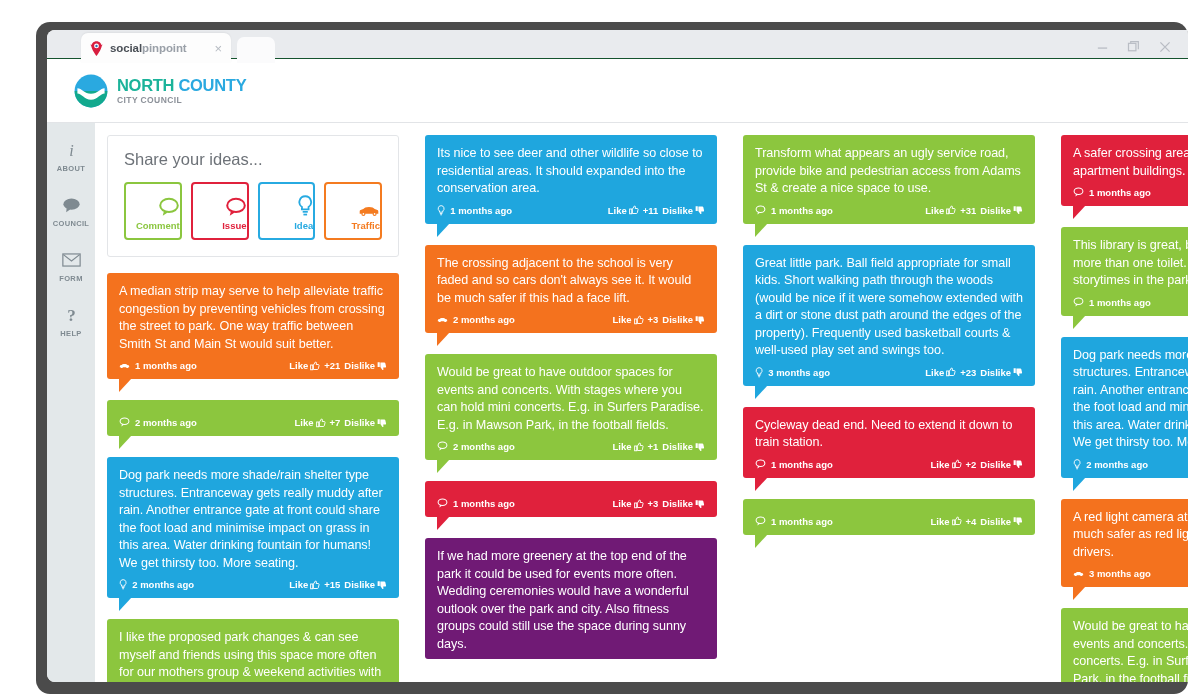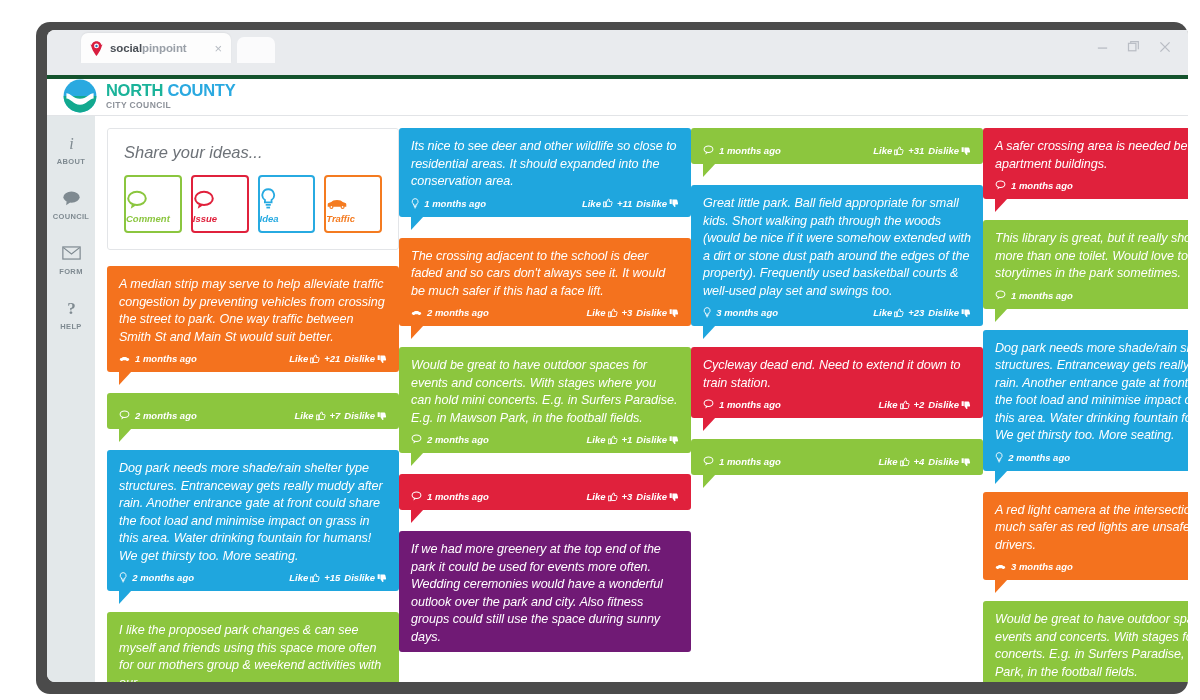--- a/index.html
+++ b/index.html
@@ -27,23 +27,23 @@
     left: 11px; top: 8px;
     width: 1141px; height: 652px;
     background: #ffffff;
     border-radius: 8px 0 0 8px;
     overflow: hidden;
   }
 
   
   .tabstrip {
     position: relative;
-    height: 49px;
+    height: 29px;
     background: #e9ebee;
-    border-bottom: 4px solid #14532d;
+    border-bottom: 1px solid #14532d;
   }
   .tab {
     position: absolute;
     left: 34px; top: 3px;
     width: 150px; height: 30px;
     background: #fdfdfd;
     border-radius: 7px 7px 0 0;
     display: flex;
     align-items: center;
     padding: 0 7px;
@@ -71,25 +71,25 @@
     position: absolute; right: 16px; top: 0; height: 33px;
     display: flex; align-items: center; gap: 18px;
   }
   .winctl span {
     color: #b9bdc4; font-size: 15px; line-height: 1;
     cursor: pointer; display: inline-flex;
   }
 
   
   .siteheader {
-    height: 37px;
+    height: 64px;
     background: #ffffff;
     border-bottom: 1px solid #e2e4e7;
-    display: flex; align-items: flex-start;
-    padding-left: 16px;
+    display: flex; align-items: center;
+    padding-left: 27px;
   }
   .logo-wrap { display: flex; align-items: center; gap: 9px; }
   .logo-mark { width: 34px; height: 34px; flex: 0 0 34px; }
   .logo-text { line-height: 1; }
   .logo-line1 { font-size: 16.5px; font-weight: bold; letter-spacing: -.3px; }
   .logo-line1 .n { color: #1bb39a; }
   .logo-line1 .c { color: #2aa9e0; }
   .logo-line2 {
     font-size: 8.5px; font-weight: bold; color: #8c9199;
     letter-spacing: .4px; margin-top: 2px;
@@ -116,44 +116,43 @@
   .side-lbl {
     font-size: 7.5px; font-weight: bold; letter-spacing: .35px;
     color: #7f8a91; margin-top: 3px;
   }
 
   .board {
     flex: 1 1 auto;
     background: #ffffff;
     padding: 12px 0 0 12px;
     display: flex;
-    gap: 0;
+    gap: 26px;
     overflow: hidden;
-    font-style: italic;
   }
   .col { width: 292px; flex: 0 0 292px; }
 
   
   .share {
     background: #ffffff;
     border: 1px solid #e3e5e8;
     border-radius: 3px;
     padding: 14px 16px 16px 16px;
     margin-bottom: 16px;
   }
   .share-title {
     font-size: 16.5px; color: #6d7278; margin-bottom: 13px;
   }
   .share-btns { display: flex; gap: 9px; }
   .sb {
     width: 62px; height: 58px;
     border: 2px solid; border-radius: 4px;
     background: #fff;
     display: flex; flex-direction: column;
-    align-items: flex-start; justify-content: center;
+    align-items: flex-end; justify-content: center;
     cursor: pointer;
   }
   .sb .sb-ico { height: 26px; display: flex; align-items: flex-end; }
   .sb .sb-lbl { font-size: 9.5px; font-weight: bold; margin-top: 3px; }
 
   
   .card {
     position: relative;
     border-radius: 3px;
     padding: 10px 12px 6px 12px;
@@ -472,21 +471,21 @@
                     <svg viewBox="0 0 16 16" width="10" height="10">
                       <path d="M5.4 9.4L8.6 14.4c.9.2 1.8-.4 1.7-1.4l-.4-2.6h3.3c.9 0 1.5-.8 1.3-1.6L13.3 3.6c-.2-.7-.8-1.2-1.5-1.2H5.4z" fill="#ffffff"></path>
                       <rect x="1" y="2" width="3.4" height="7.6" fill="#ffffff"></rect>
                     </svg>
                   </span>
       </span>
     </div>
       <span class="tail" style="border-left-color:#1fa6de"></span>
     </div>
             <div class="card" style="background:#f4721e">
-      <div class="card-body">The crossing adjacent to the school is deer faded and so cars don't always see it. It would be much safer if this had a face lift.</div>
+      <div class="card-body">The crossing adjacent to the school is very faded and so cars don't always see it. It would be much safer if this had a face lift.</div>
       <div class="card-foot">
       <span class="foot-left">
         <span class="foot-ico">
                     <svg viewBox="0 0 26 14" width="11" height="5.923076923076923">
                       <path d="M2 10.2V7.6c0-1.2.7-1.8 1.8-2.1l2.5-.7C7.6 3.2 9.2 2.3 13 2.3s5.4.9 6.7 2.5l2.5.7c1.1.3 1.8.9 1.8 2.1v2.6z" fill="#ffffff"></path>
                       <circle cx="6.4" cy="10.6" r="2.4" fill="#ffffff"></circle>
                       <circle cx="19.6" cy="10.6" r="2.4" fill="#ffffff"></circle>
                       <circle cx="6.4" cy="10.6" r="1" fill="#fff"></circle>
                       <circle cx="19.6" cy="10.6" r="1" fill="#fff"></circle>
                     </svg>
@@ -576,20 +575,21 @@
     </div>
       <span class="tail" style="border-left-color:#e0213c"></span>
     </div>
             <div class="card" style="background:#701a75">
       <div class="card-body">If we had more greenery at the top end of the park it could be used for events more often. Wedding ceremonies would have a wonderful outlook over the park and city. Also fitness groups could still use the space during sunny days.</div>
 
     </div>
           </div>
           <div class="col">
             <div class="card" style="background:#8cc63e">
+      <div class="card-body">Transform what appears an ugly service road, provide bike and pedestrian access from Adams St &amp; create a nice space to use.</div>
       <div class="card-foot">
       <span class="foot-left">
         <span class="foot-ico">
                     <svg viewBox="0 0 24 22" width="11" height="10.083333333333334">
                       <ellipse cx="12" cy="9.2" rx="9.6" ry="7.2" fill="none" stroke="#ffffff" stroke-width="2.2"></ellipse>
                       <path d="M6.6 14.6L5.2 20.6l5.4-3.8z" fill="#ffffff"></path>
                     </svg>
                   </span>
         <span>1 months ago</span>
       </span>

